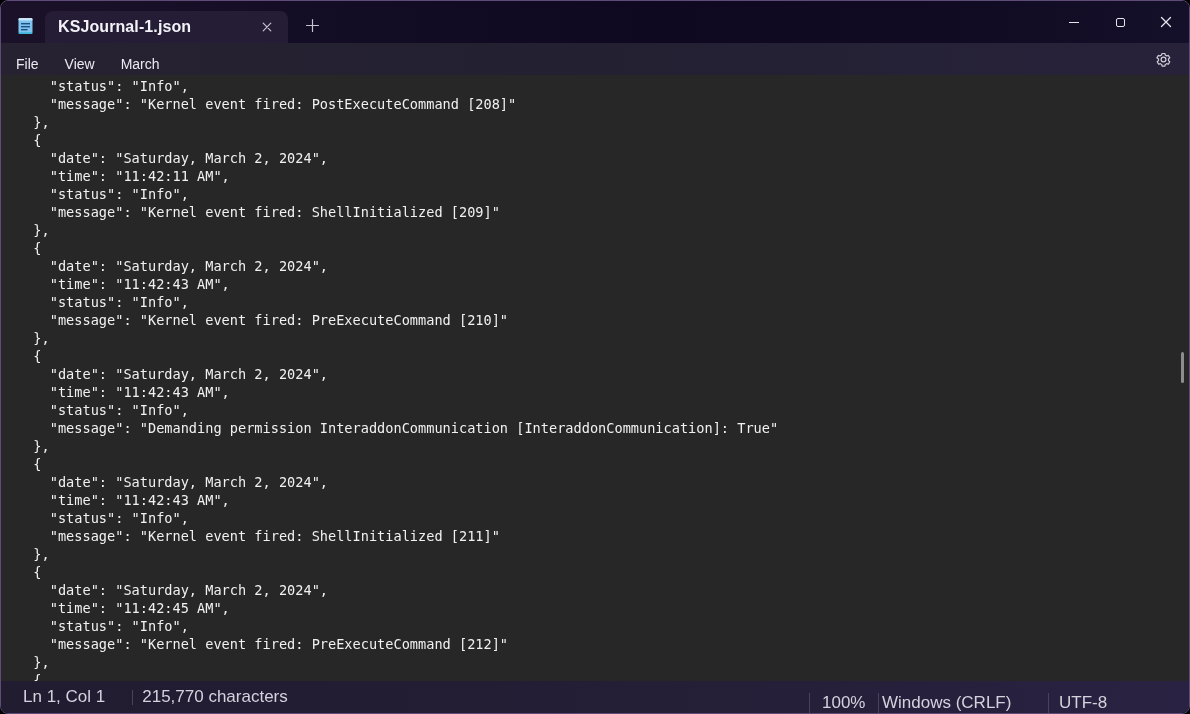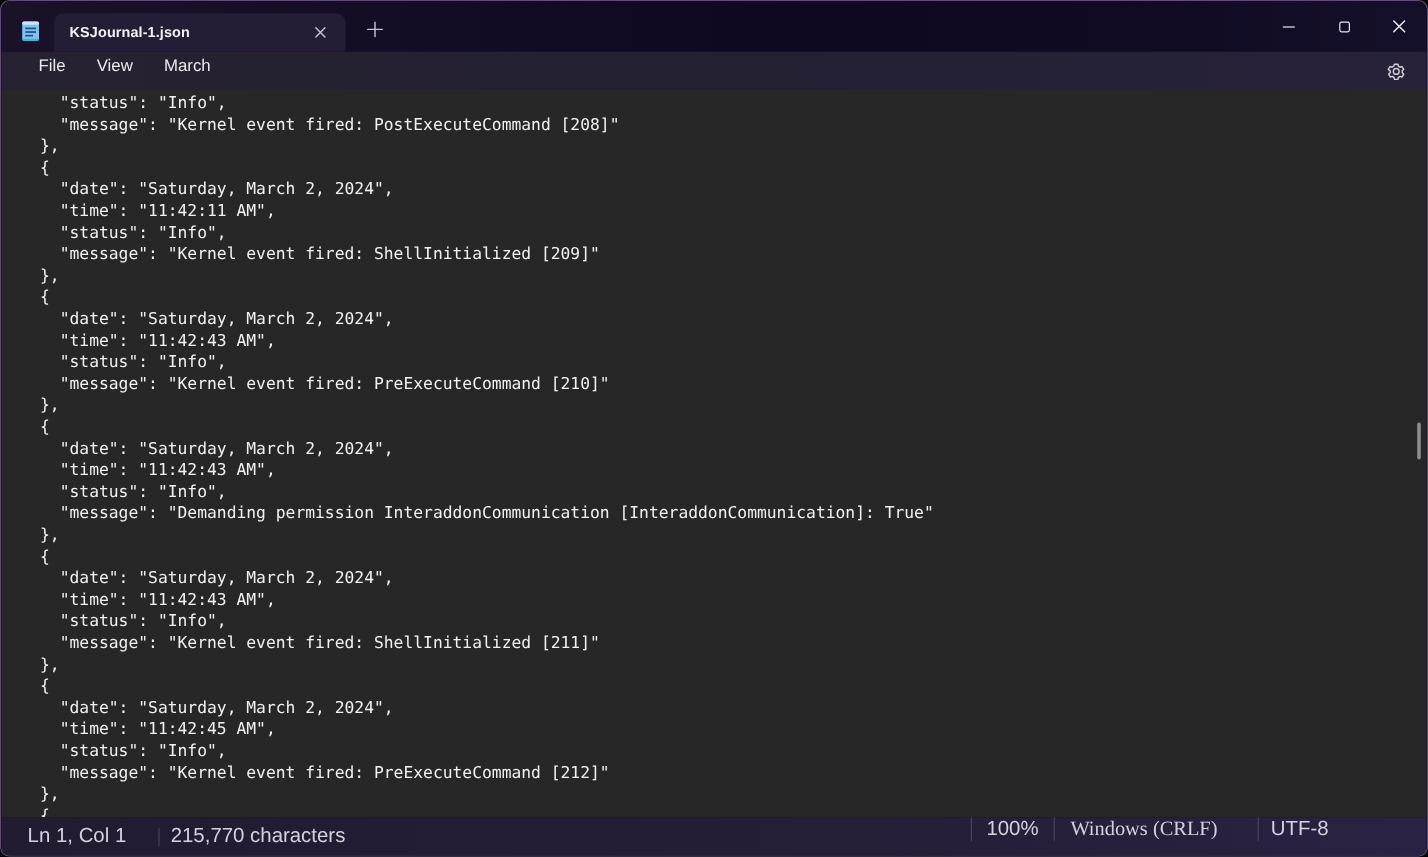--- a/index.html
+++ b/index.html
@@ -14,35 +14,35 @@
   .titlebar {
     position:relative; height:42px; flex:0 0 42px;
     background:linear-gradient(90deg,#1b1229 0%,#120c24 30%,#0e0920 55%,#100b23 80%,#151029 100%);
   }
   .app-icon { position:absolute; left:17px; top:16px; width:15px; height:18px; }
   .tab {
     position:absolute; left:44px; bottom:0; width:243px; height:32px;
     background:#241d35; border-radius:8px 8px 0 0;
     display:flex; align-items:center; padding:0 10px 0 13px; cursor:default;
   }
-  .tab-title { flex:1; font-size:12px; font-weight:700; color:#f4f2f8; letter-spacing:.1px; }
+  .tab-title { flex:1; font-size:16px; font-weight:700; color:#f4f2f8; letter-spacing:.1px; }
   .tab-close { width:22px; height:22px; display:flex; align-items:center; justify-content:center; border-radius:4px; }
   .new-tab {
     position:absolute; left:297px; bottom:2px; width:28px; height:28px;
     display:flex; align-items:center; justify-content:center; border-radius:4px;
   }
   .win-controls { position:absolute; right:0; top:0; height:42px; display:flex; }
   .win-btn { width:46px; height:42px; display:flex; align-items:center; justify-content:center; }
   .min-glyph { width:10px; height:1px; background:#e8e5ee; }
   .max-glyph { width:9px; height:9px; border:1px solid #e8e5ee; border-radius:2px; }
   
   .menubar {
     position:relative; height:32px; flex:0 0 32px;
     background:linear-gradient(90deg,#262231 0%,#232031 45%,#27223a 100%);
-    display:flex; align-items:flex-start; padding-left:31px;
+    display:flex; align-items:flex-end; padding-left:15px;
   }
   .menu-item { font-size:14px; color:#ece9f1; margin-right:26px; padding:3px 0; }
   .gear { position:absolute; right:15px; top:0; height:32px; display:flex; align-items:center; justify-content:center; width:22px; }
   
   .editor { position:relative; flex:1 1 auto; background:#272727; overflow:hidden; }
   .editor pre {
     margin:0; padding:2px 0 0 16px;
     font-family:"DejaVu Sans Mono","Liberation Mono",monospace;
     font-size:13.6px; line-height:18px; color:#f1f1f1;
     white-space:pre; overflow:hidden; height:100%;
@@ -54,24 +54,24 @@
   
   .statusbar {
     position:relative; height:32px; flex:0 0 32px;
     background:linear-gradient(90deg,#211c30 0%,#241e36 55%,#292242 100%);
     display:flex; align-items:center; font-size:17px; color:#d5d2de;
     padding-left:22px;
   }
   .sb-divider { width:1px; height:15px; background:#49425c; }
   .sb-left { display:flex; align-items:center; }
   .sb-left .sb-divider { margin-left:27px; margin-right:9px; }
-  .sb-right { position:absolute; left:808px; top:0; height:20px; display:flex; align-items:stretch;justify-content:space-between; }
+  .sb-right { position:absolute; left:808px; top:12px; height:20px; display:flex; align-items:stretch;justify-content:space-between; }
   .sb-cell { display:flex; align-items:center; border-left:1px solid #49425c; }
   .sb-cell.zoom { width:69px; padding-left:12px; }
-  .sb-cell.eol  { width:170px; padding-left:13px;font-family:Liberation Serif, serif; }
+  .sb-cell.eol  { width:170px; padding-left:3px; }
   .sb-cell.enc  { width:140px; padding-left:10px; }
   .icon-stroke { stroke:#e8e5ee; stroke-width:1.3; fill:none; stroke-linecap:round; }
   .icon-stroke-dim { stroke:#c7c3d2; stroke-width:1.2; fill:none; stroke-linecap:round; }
 </style>
 </head>
 <body>
 
 <div class="window">
 
   <div class="titlebar">

